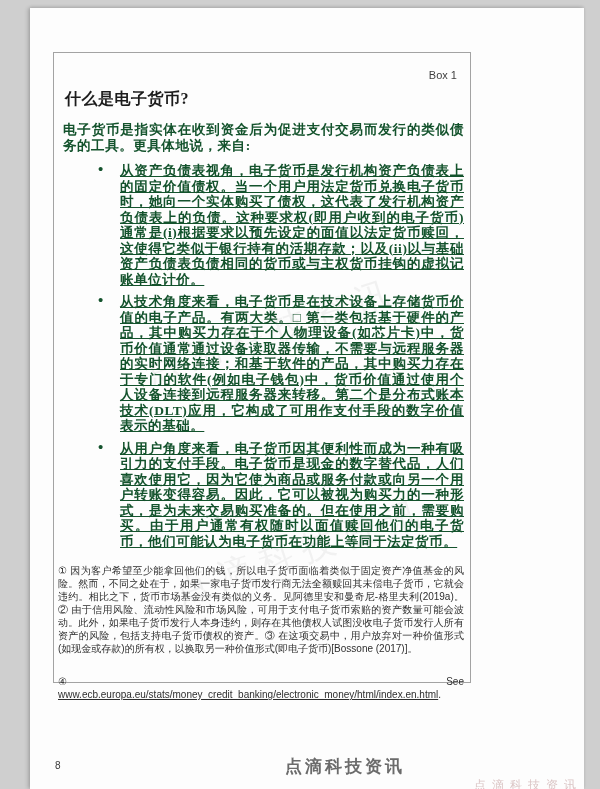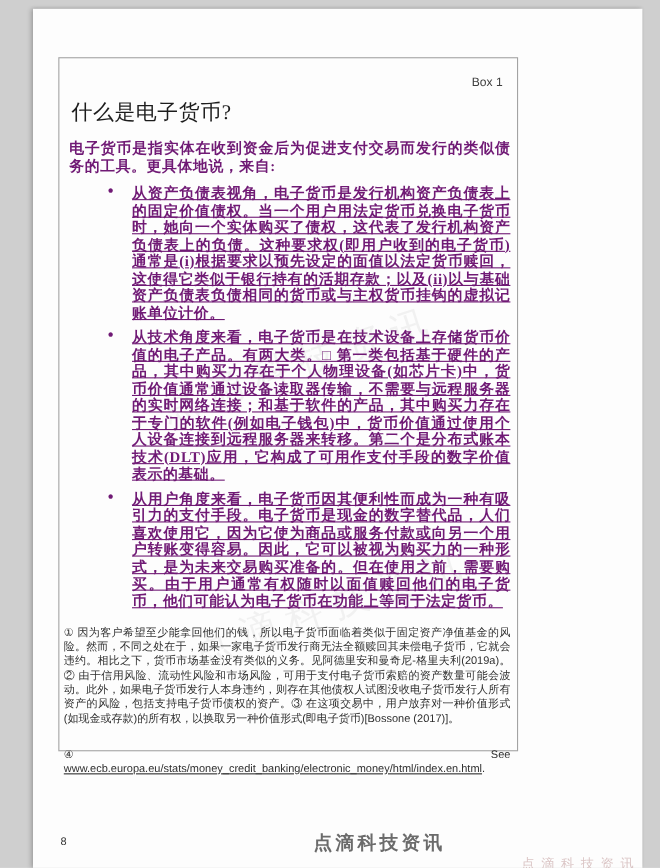--- a/index.html
+++ b/index.html
@@ -28,31 +28,31 @@
   }
 
   .box-label {
     position: absolute; right: 13px; top: 16px;
     font-family: "Liberation Sans", sans-serif;
     font-size: 11px; color: #3f3f3f;
   }
 
   .title {
     margin: 36px 0 0 11px;
-    font-size: 19px; font-weight: normal;
+    font-size: 16px; font-weight: bold;
     letter-spacing: 0.5px;
   }
 
   .body-text {
     font-size: 13.5px;
     line-height: 15.5px;
     letter-spacing: 0.55px;
     font-weight: 600;
     text-align: justify;
-    color: #701a75;
+    color: #14532d;
   }
 
   .intro { margin: 12px 0 0 9px; }
 
   .bullets {
     list-style: none;
     margin: 10px 0 15px 0; padding: 0; text-decoration: underline;
   }
   .bullets li {
     position: relative;

